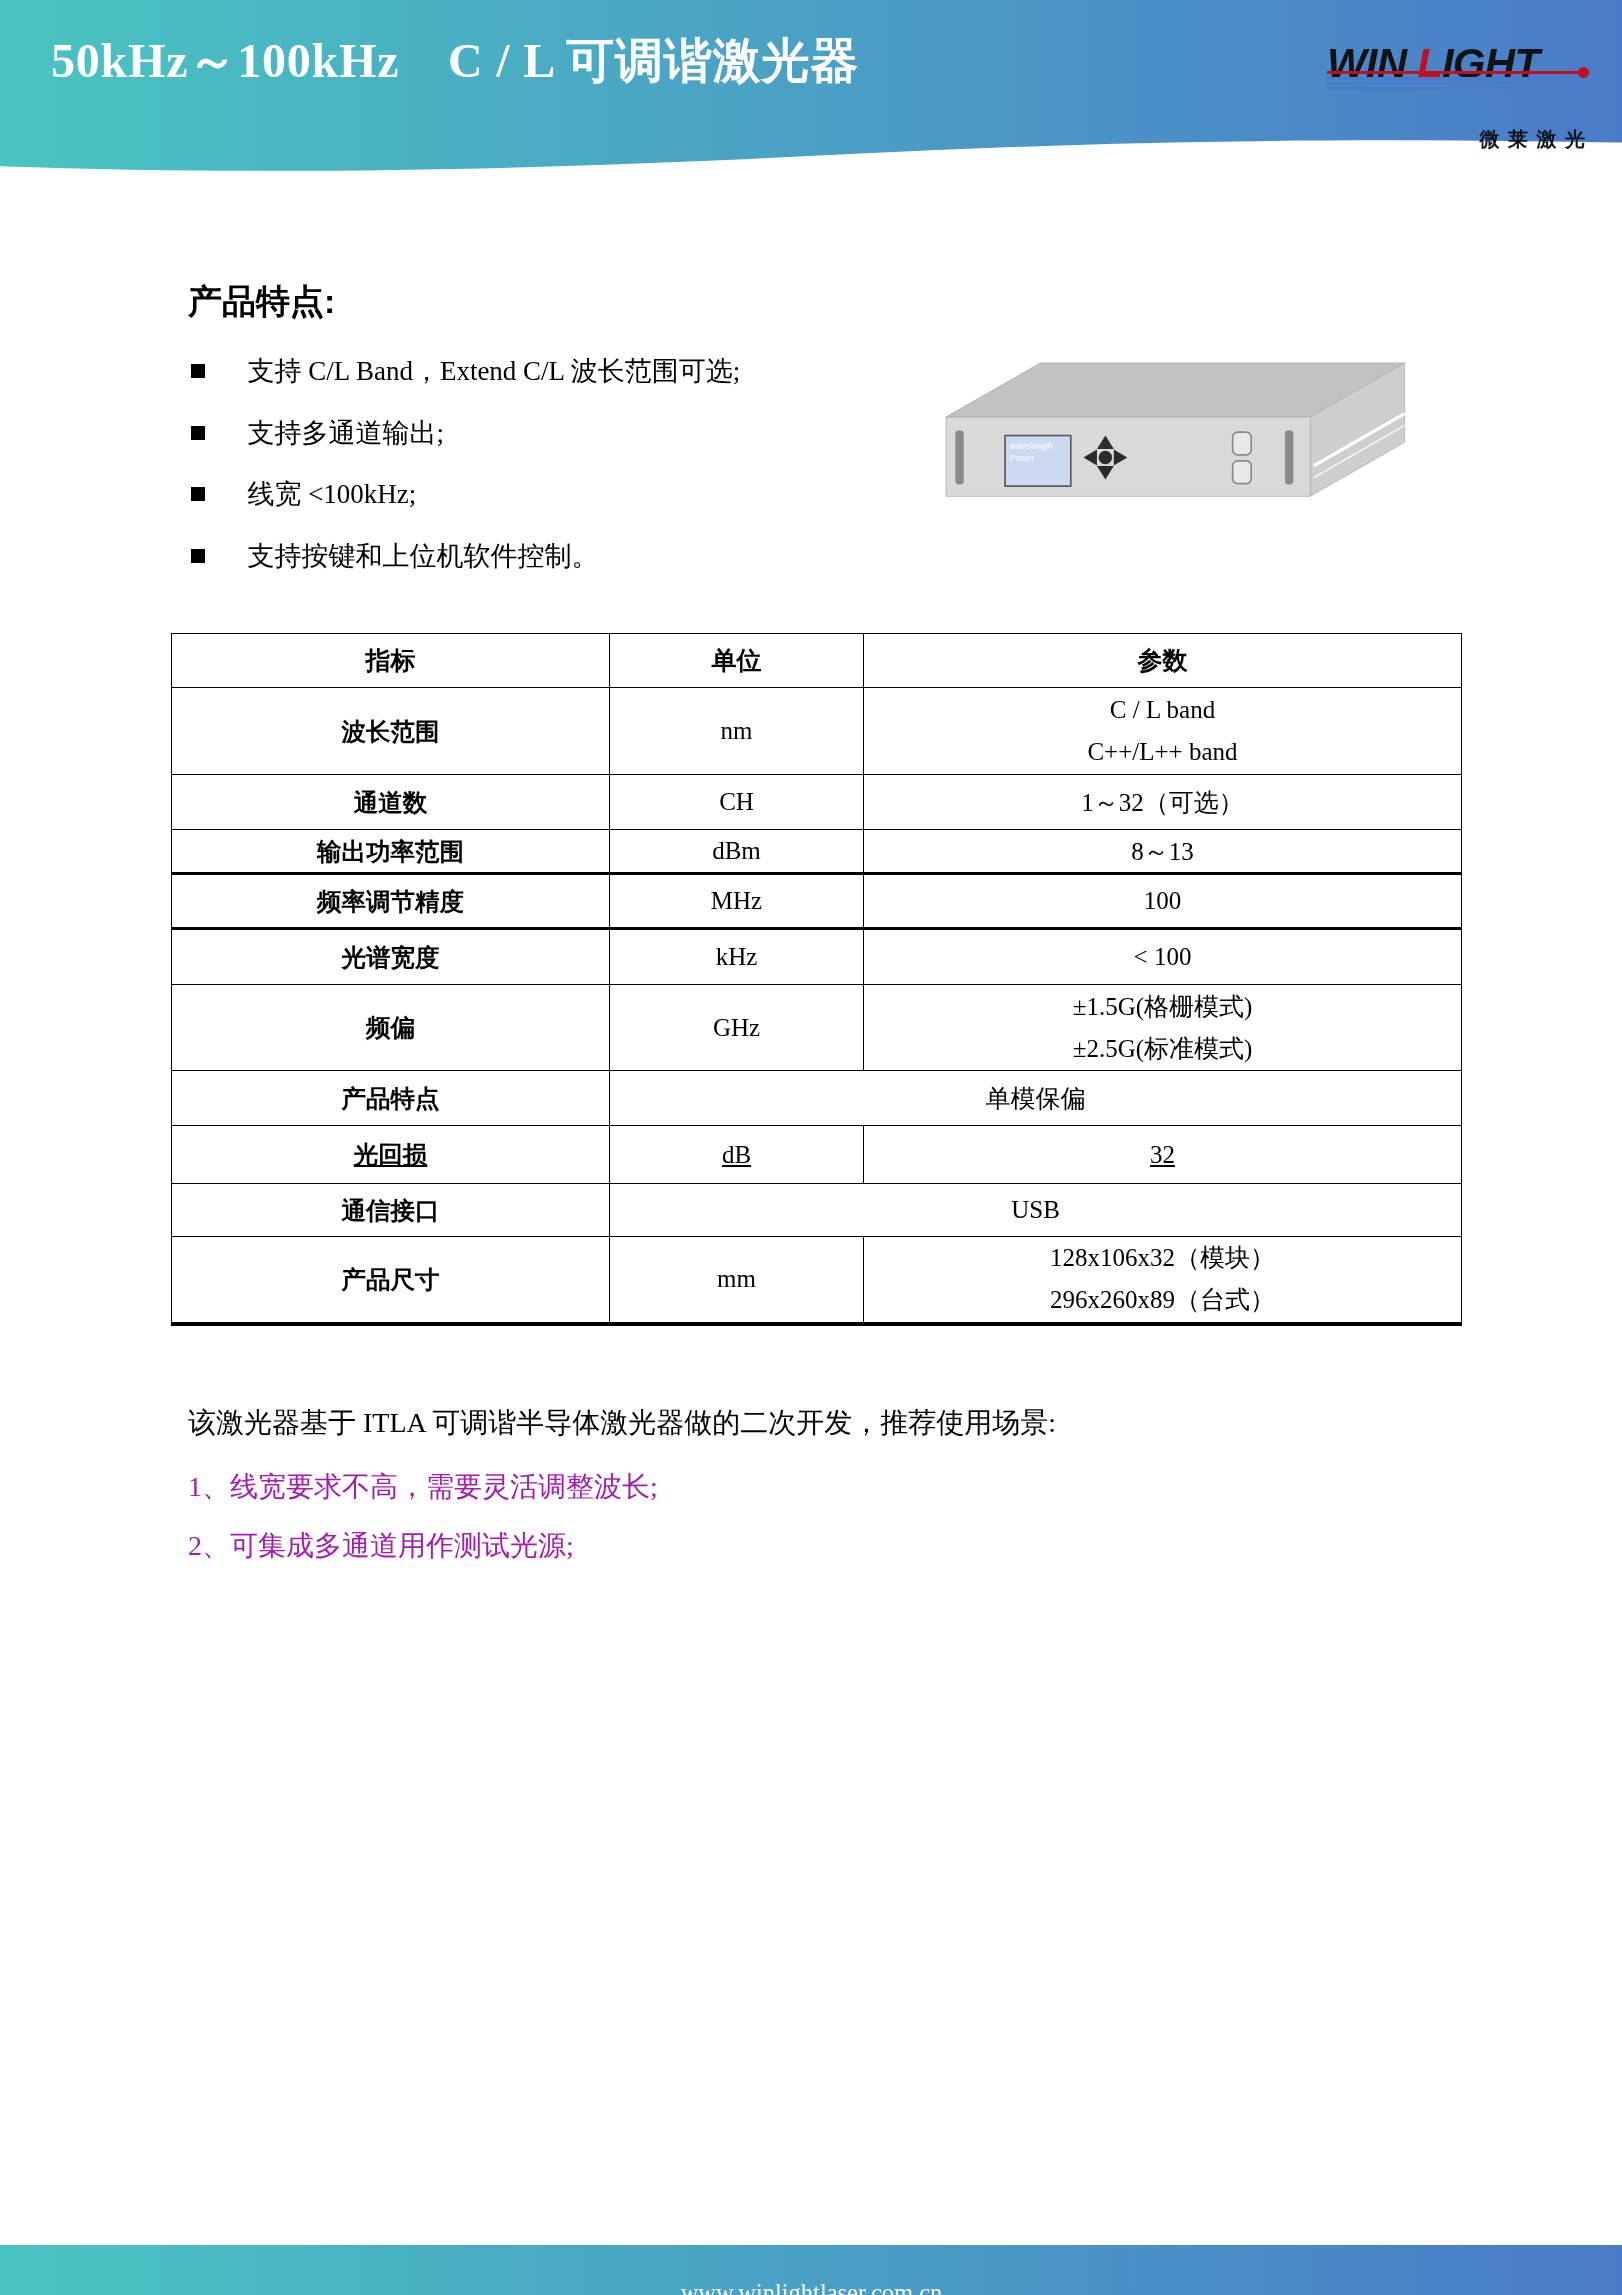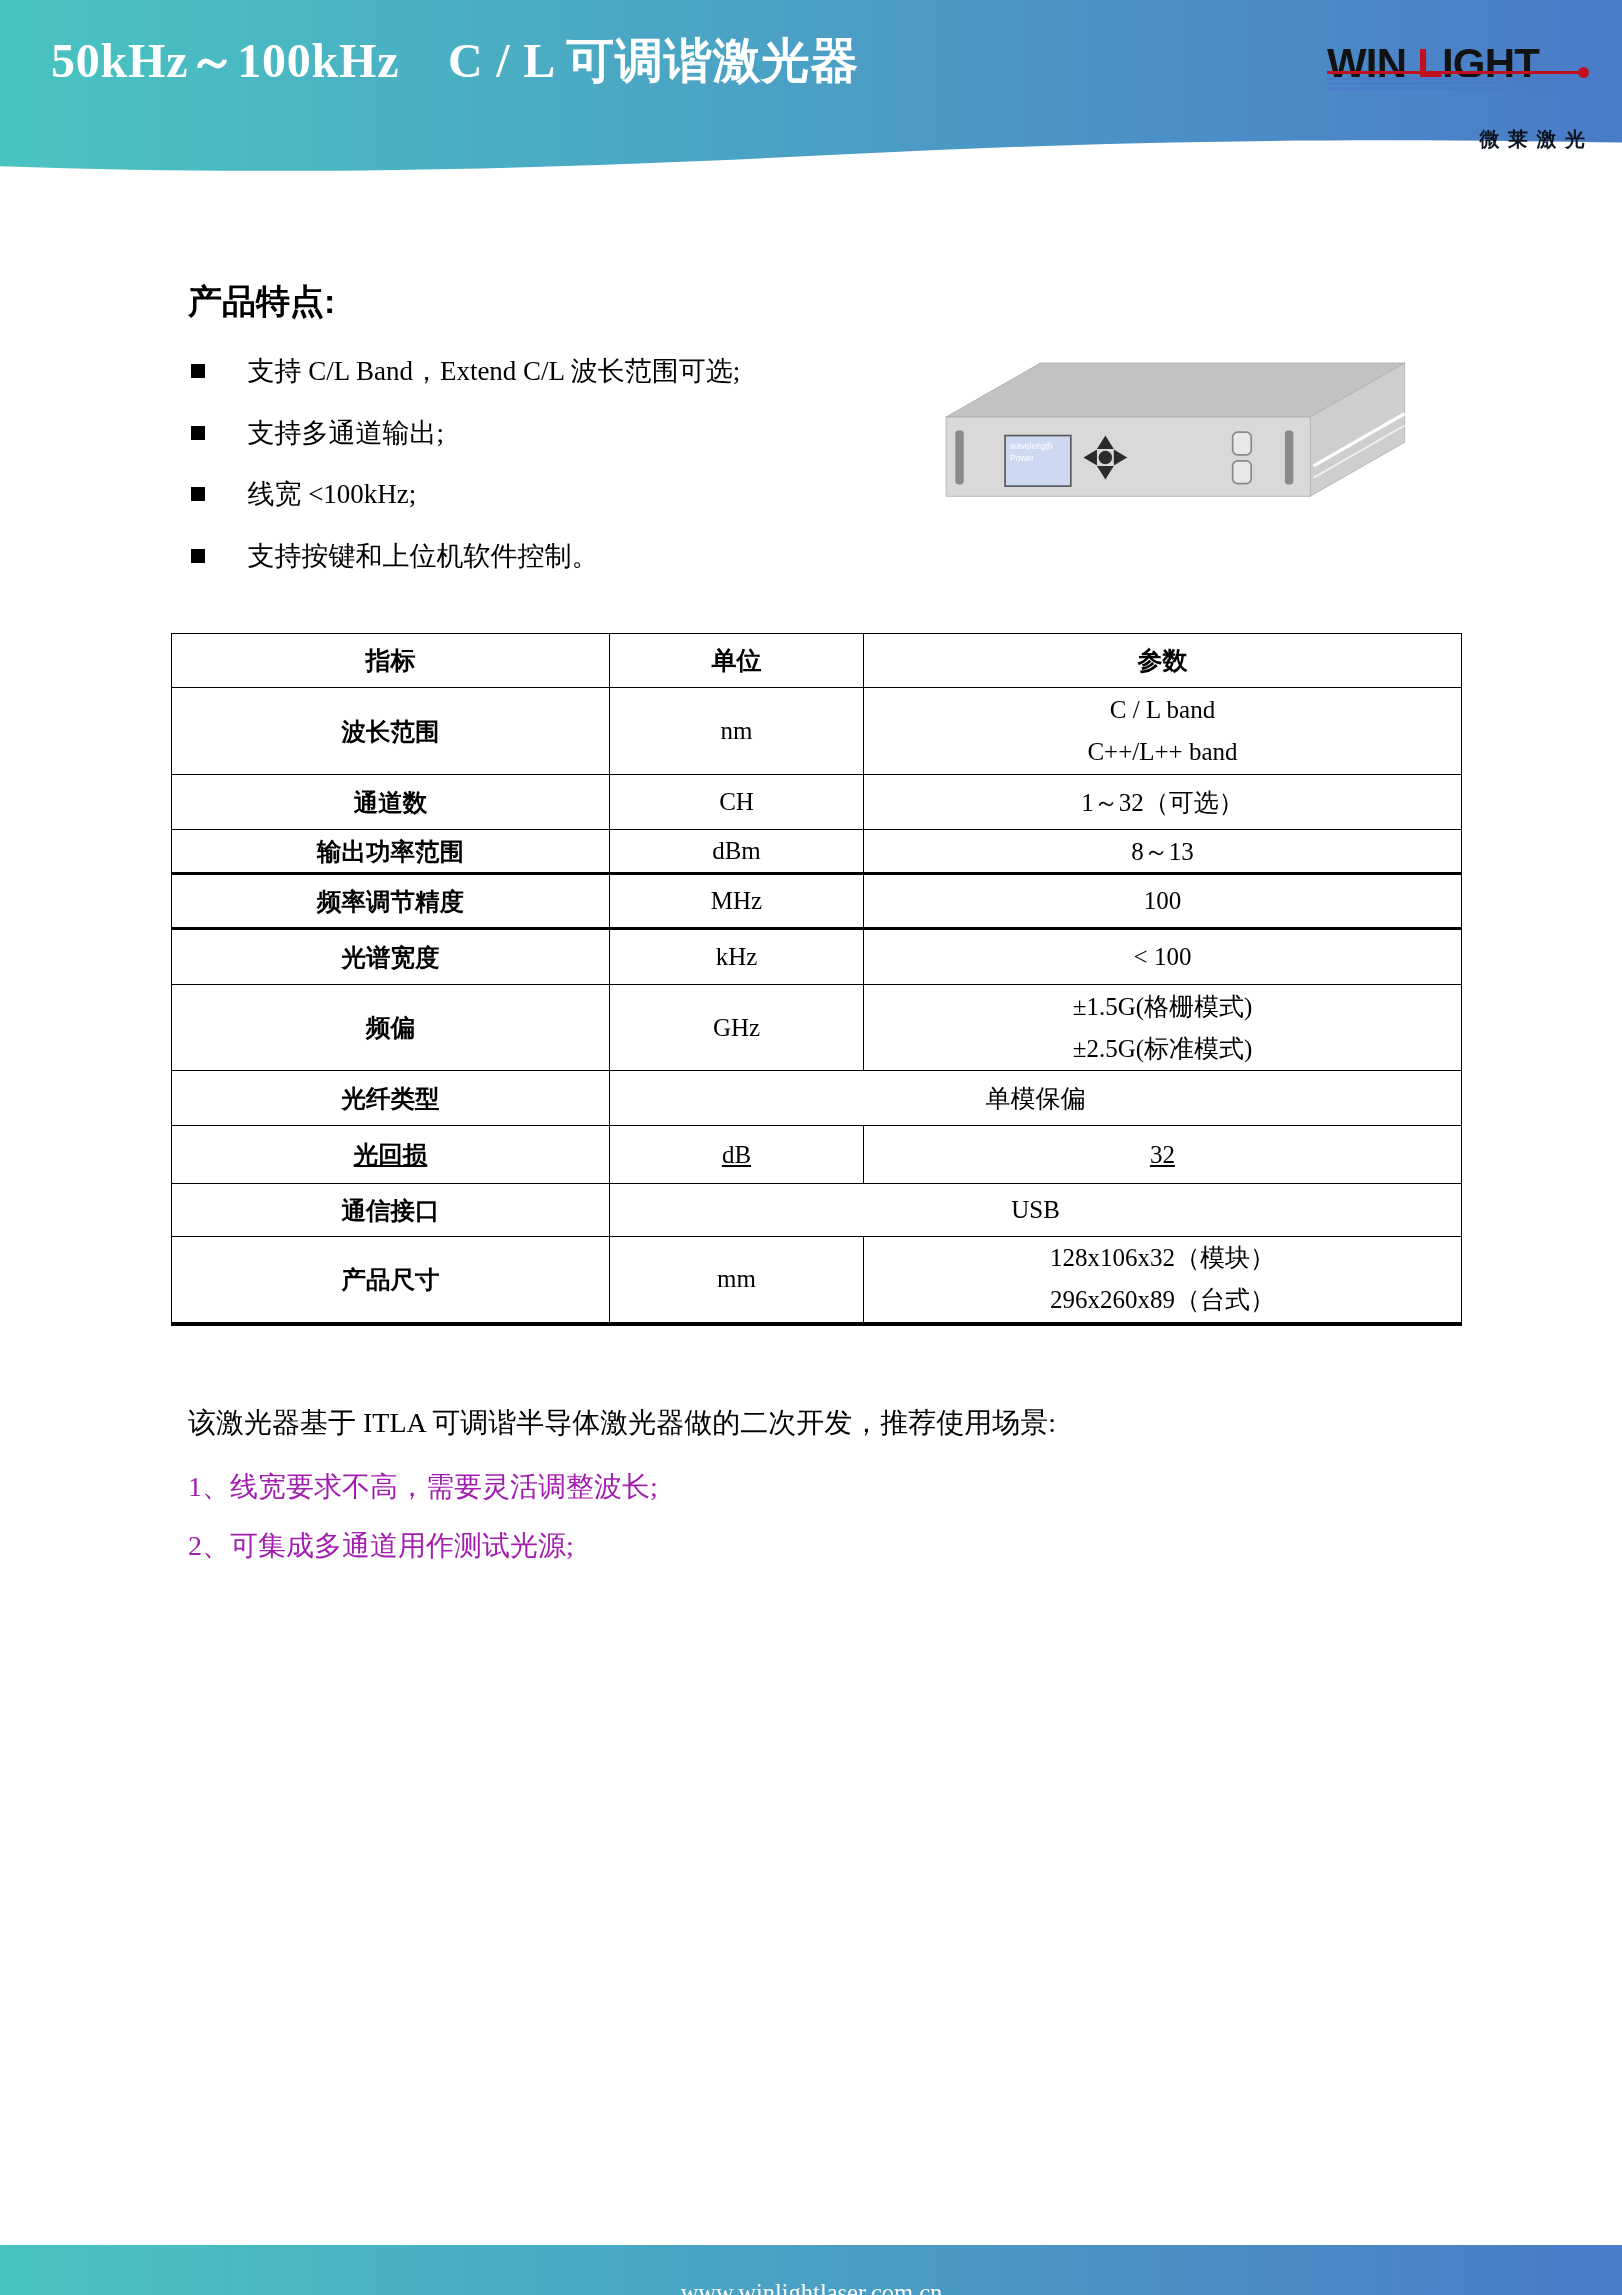--- a/index.html
+++ b/index.html
@@ -9,21 +9,21 @@
   
   .header-wave { position:absolute; top:0; left:0; width:1623px; height:194px; }
   .header-title {
     position:absolute; left:51px; top:35px;
     font-family:"Liberation Serif", serif; font-weight:bold;
     font-size:48px; line-height:51px; color:#ffffff; letter-spacing:0.8px;
     white-space:nowrap;
   }
   .logo { position:absolute; left:1327px; top:41px; width:270px; height:71px; }
   .logo-name {
-    font-family:"Liberation Sans", sans-serif; font-weight:bold; 
+    font-family:"Liberation Sans", sans-serif; font-weight:bold; font-style:italic;
     font-size:42px; line-height:46px; letter-spacing:-0.8px; color:#121212; white-space:nowrap;
   }
   .logo-name .red-letter { color:#c01020; }
   .logo-stripe { position:absolute; left:0; width:262px; height:3.4px; background:#4a7dc8; }
   .logo-redline { position:absolute; left:0; top:30px; width:254px; height:3.4px; background:#c01020; }
   .logo-reddot { position:absolute; left:251px; top:26px; width:11px; height:11px; border-radius:50%; background:#c01020; }
   .logo-tagline {
     position:absolute; right:3.4px; top:51px;
     font-family:"Liberation Sans", sans-serif; font-weight:bold;
     font-size:20px; letter-spacing:8.5px; color:#0d1520; white-space:nowrap;margin-top:34px;
@@ -213,21 +213,21 @@
     </tr>
     <tr class="h-r5">
       <td class="lbl">频偏</td>
       <td class="unit">GHz</td>
       <td class="val">
         <div>±1.5G(格栅模式)</div>
         <div>±2.5G(标准模式)</div>
       </td>
     </tr>
     <tr class="h-r6">
-      <td class="lbl">光纤类型</td>
+      <td class="lbl">产品特点</td>
       <td class="val" colspan="2">单模保偏</td>
     </tr>
     <tr class="h-r7">
       <td class="lbl">光回损</td>
       <td class="unit">dB</td>
       <td class="val">32</td>
     </tr>
     <tr class="h-r8">
       <td class="lbl">通信接口</td>
       <td class="val" colspan="2">USB</td>

